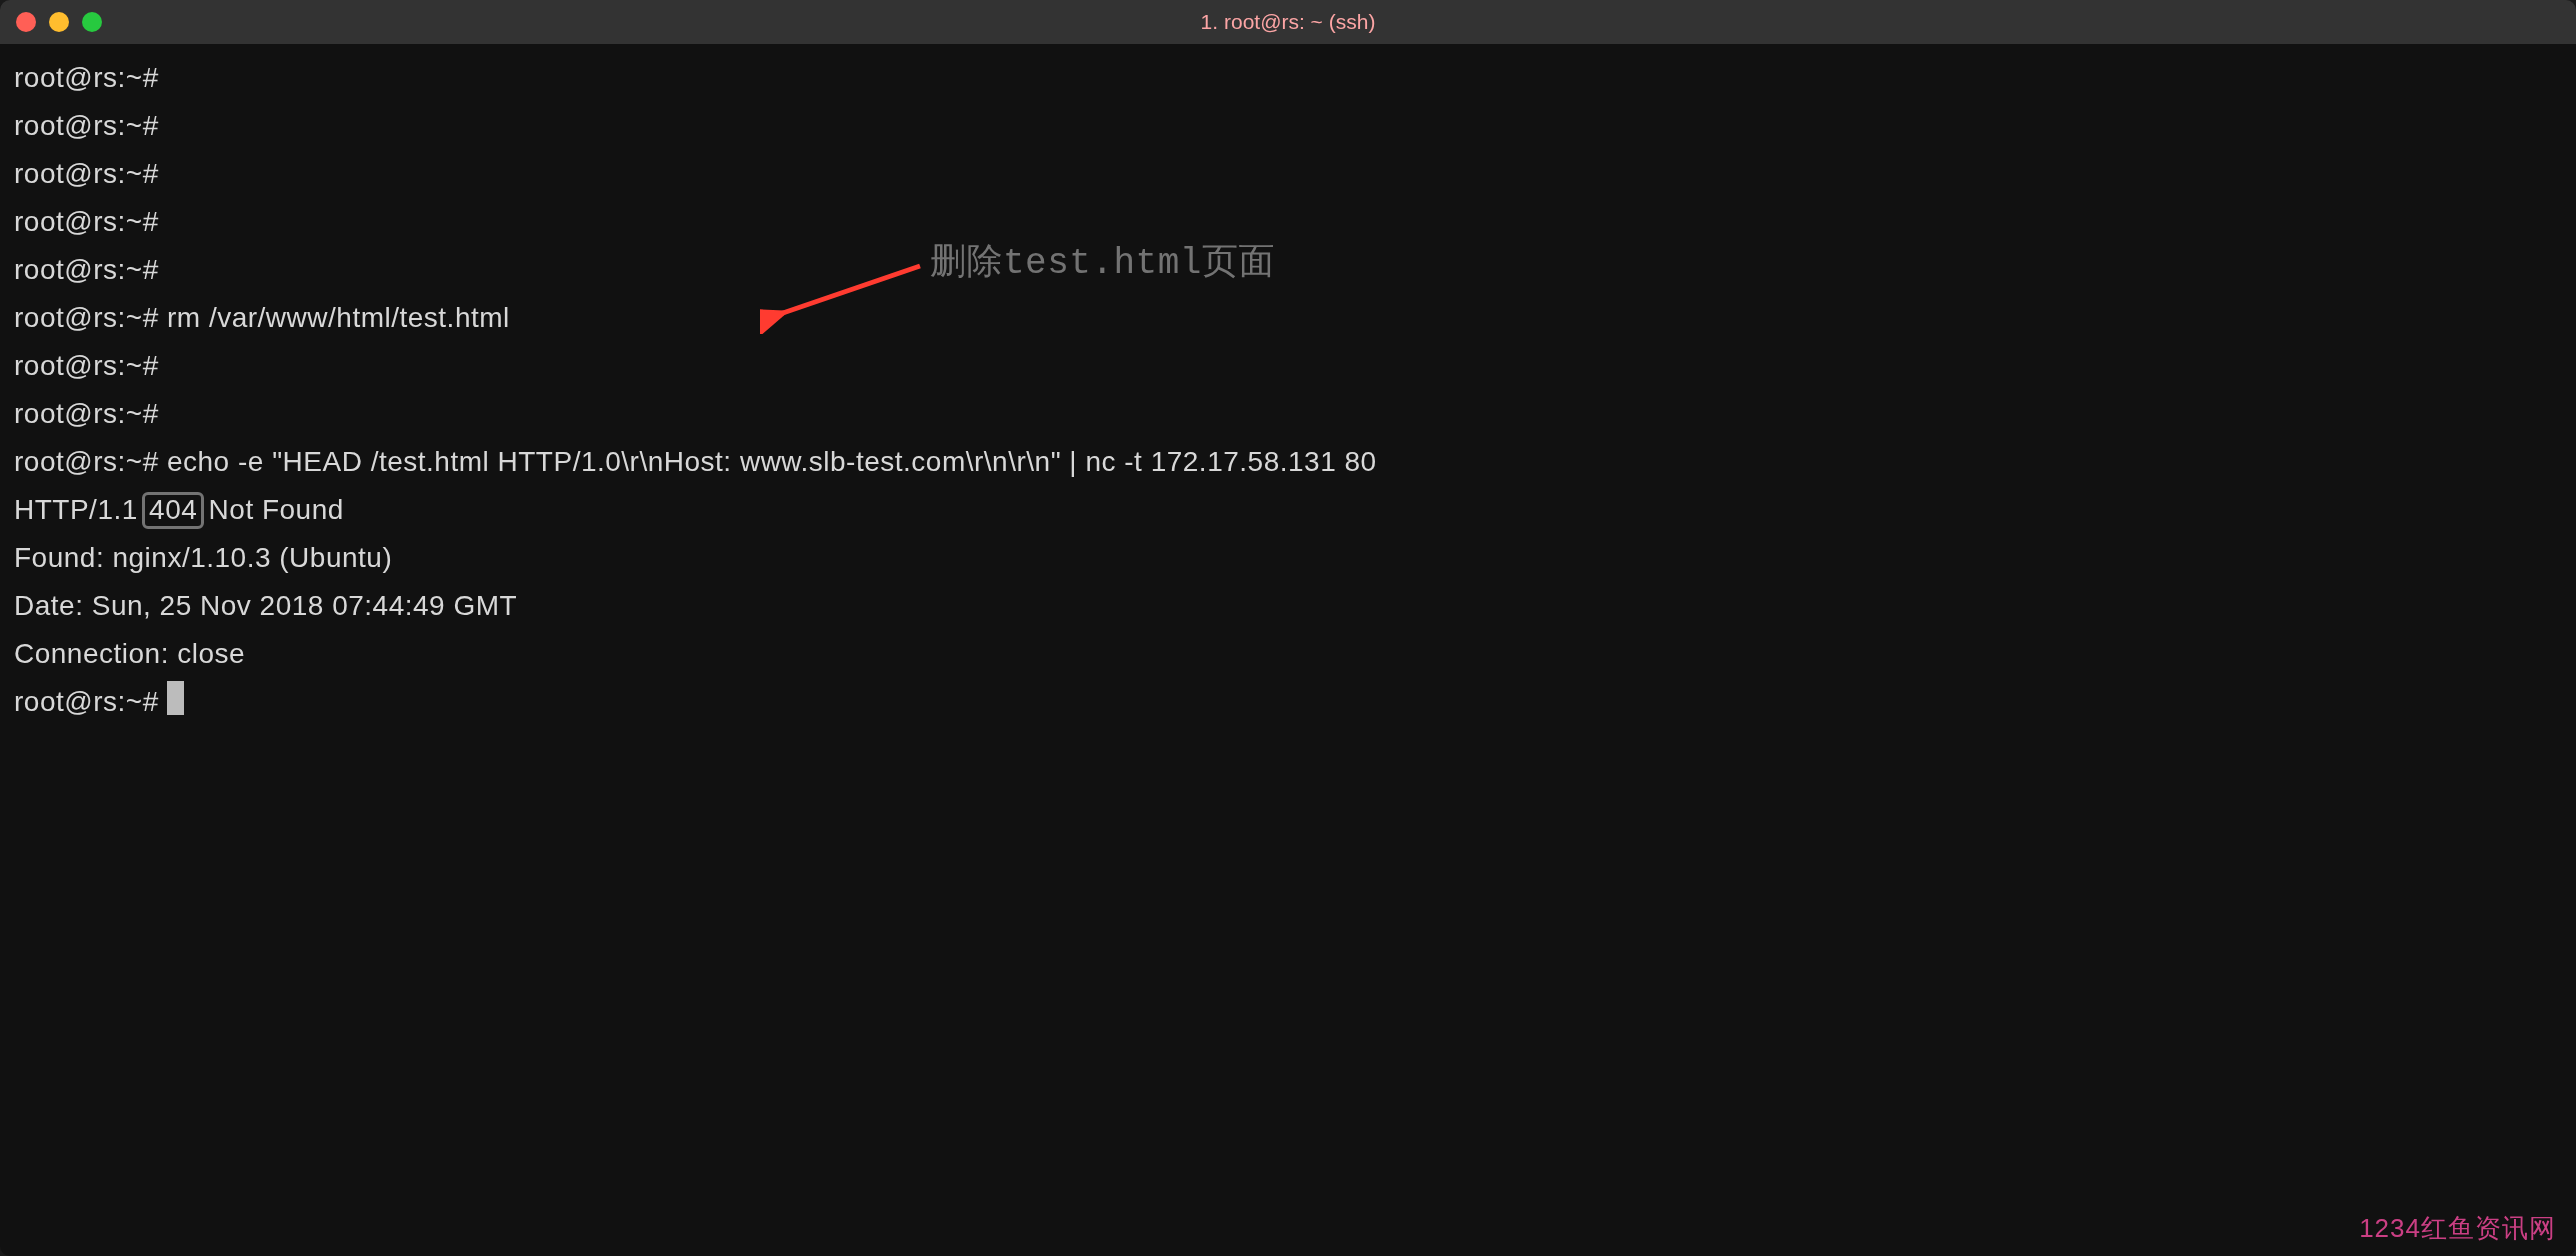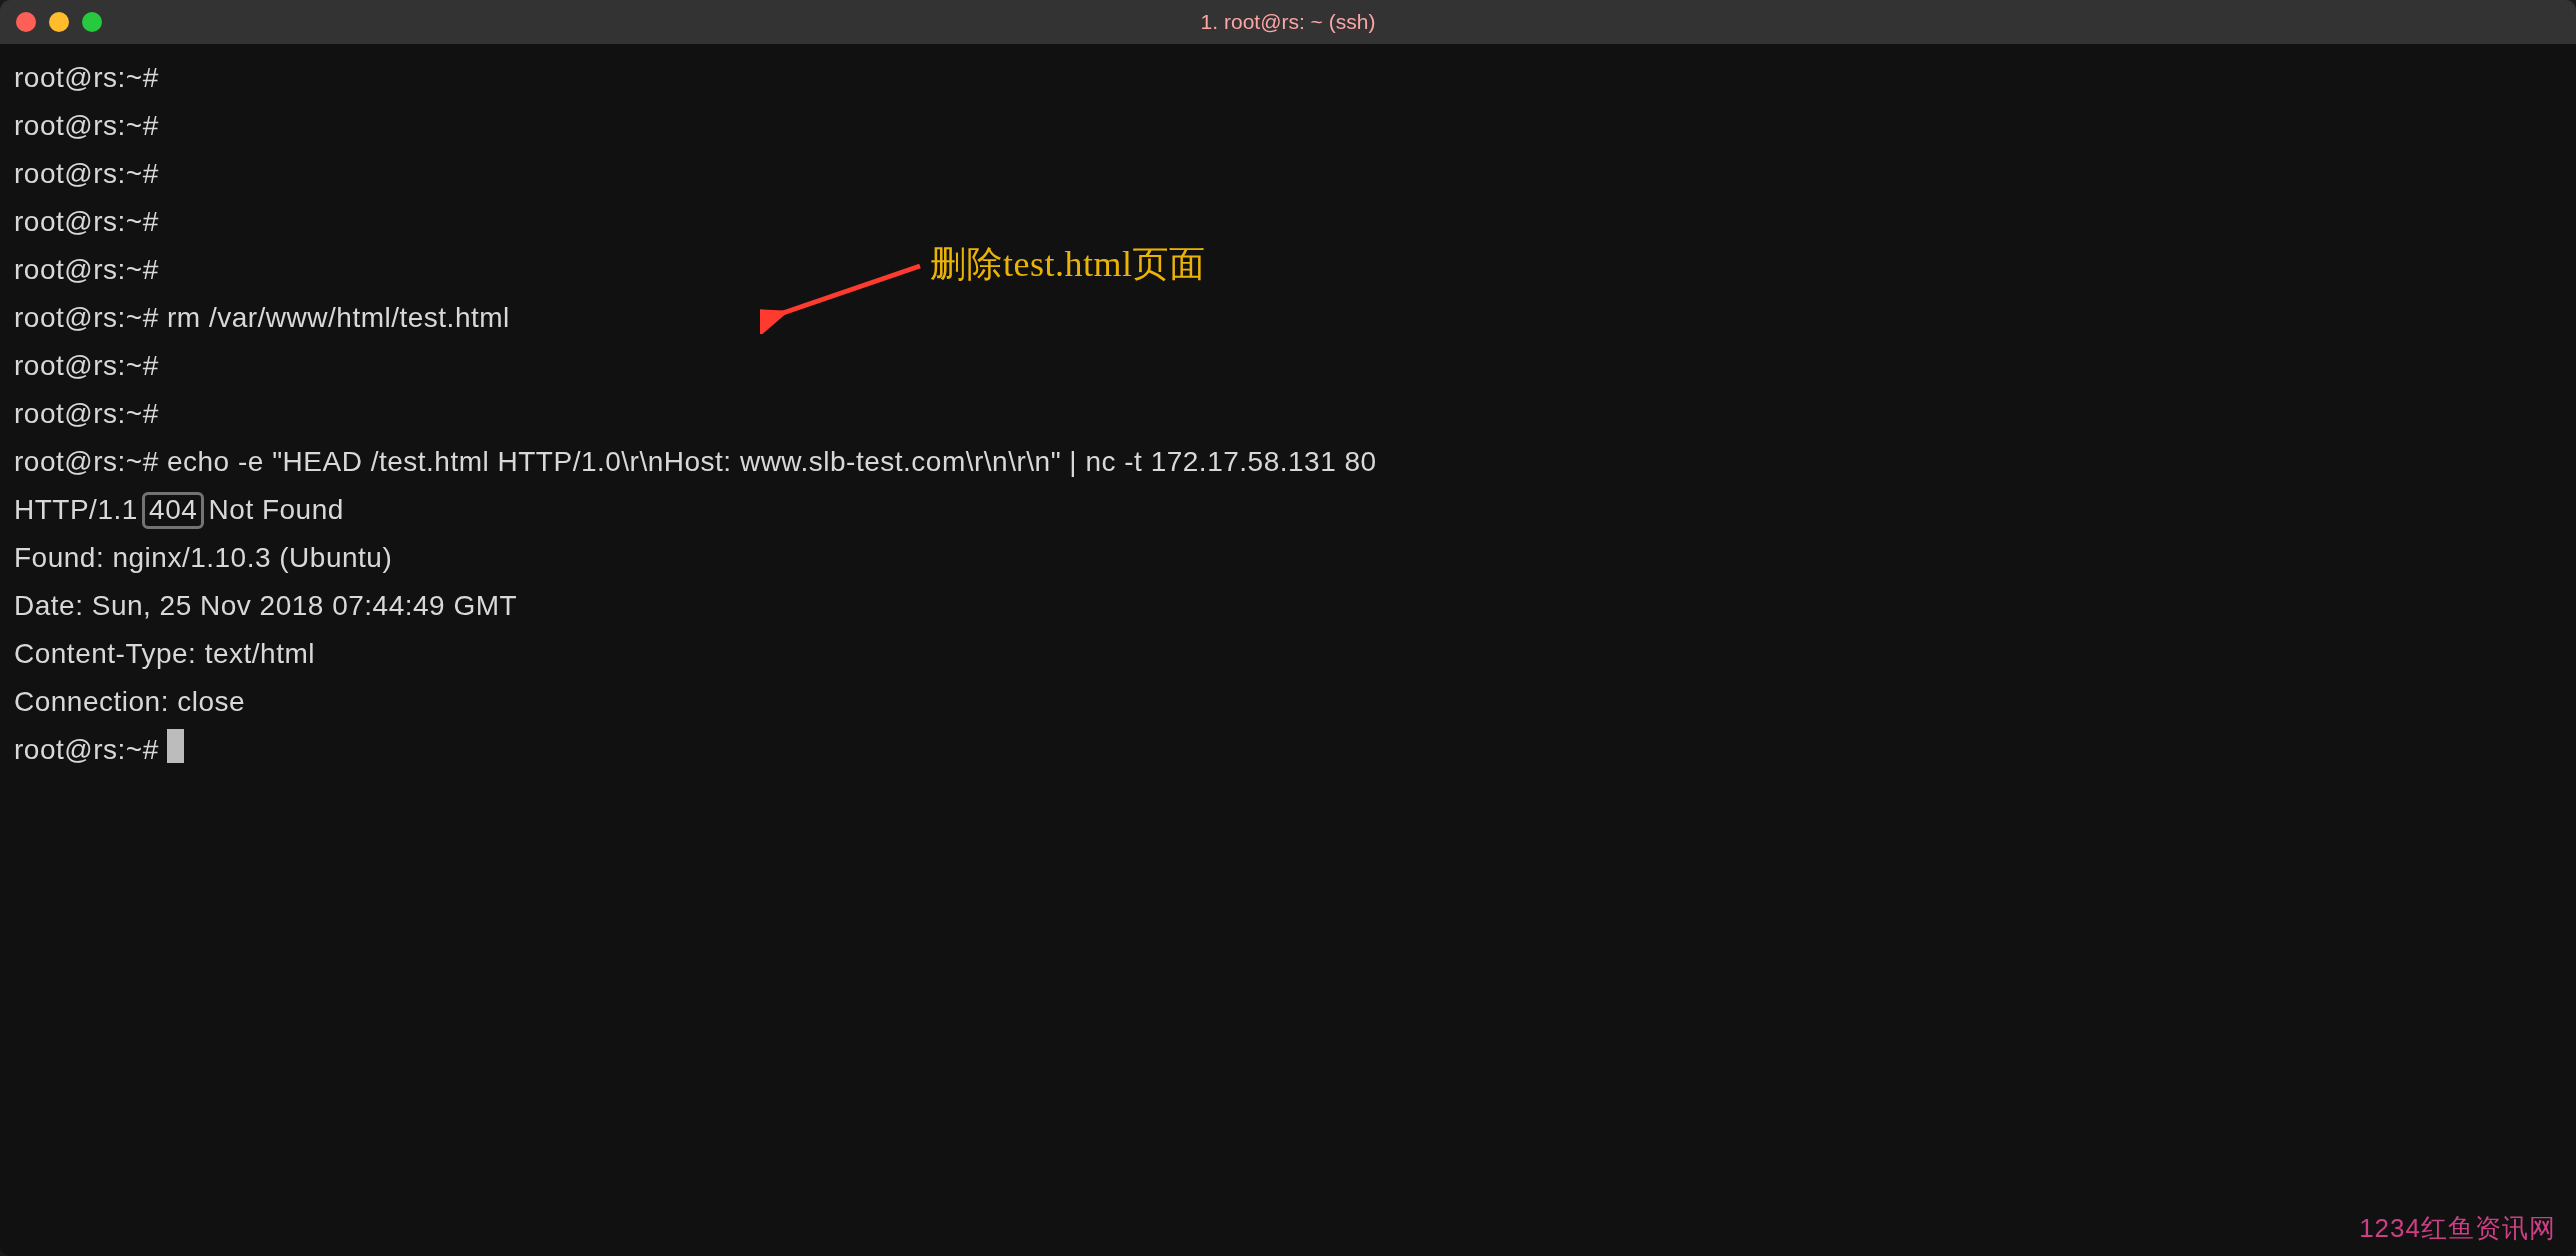--- a/index.html
+++ b/index.html
@@ -80,23 +80,23 @@
   .cursor-block {
     display: inline-block;
     width: 17px;
     height: 34px;
     background: #bcbcbc;
     vertical-align: text-bottom;
     margin-bottom: 2px;
   }
   .annotation {
     position: absolute;
-    color: #eab308;
+    color: #737373;
     font-size: 36px;
-    font-family: Liberation Serif, serif;
+    font-family: Liberation Mono, monospace;
     font-weight: 400;
   }
   .arrow-svg {
     position: absolute;
   }
   .watermark {
     position: absolute;
     bottom: 10px;
     right: 20px;
     color: #ec4899;
@@ -125,21 +125,20 @@
     <div class="terminal-line">root@rs:~#</div>
     <div class="terminal-line">root@rs:~#</div>
     <div class="terminal-line">root@rs:~#</div>
     <div class="terminal-line">root@rs:~# rm /var/www/html/test.html</div>
     <div class="terminal-line">root@rs:~#</div>
     <div class="terminal-line">root@rs:~#</div>
     <div class="terminal-line">root@rs:~# echo -e "HEAD /test.html HTTP/1.0\r\nHost: www.slb-test.com\r\n\r\n" | nc -t 172.17.58.131 80</div>
     <div class="terminal-line"><span>HTTP/1.1 </span><span class="red-box">404</span><span> Not Found</span></div>
     <div class="terminal-line">Found: nginx/1.10.3 (Ubuntu)</div>
     <div class="terminal-line">Date: Sun, 25 Nov 2018 07:44:49 GMT</div>
-    <div class="terminal-line">Content-Type: text/html</div>
     <div class="terminal-line">Connection: close</div>
     <div class="terminal-line"></div>
     <div class="terminal-line"><span>root@rs:~# </span><span class="cursor-block"></span></div>
 
     <svg class="arrow-svg" style="left:760px; top:210px;" width="180" height="80" viewBox="0 0 180 80">
       <defs>
         <marker id="arrowhead" markerWidth="10" markerHeight="8" refX="2" refY="4" orient="auto">
           <polygon points="10 0, 0 4, 10 8" fill="#ff3b30"></polygon>
         </marker>
       </defs>

